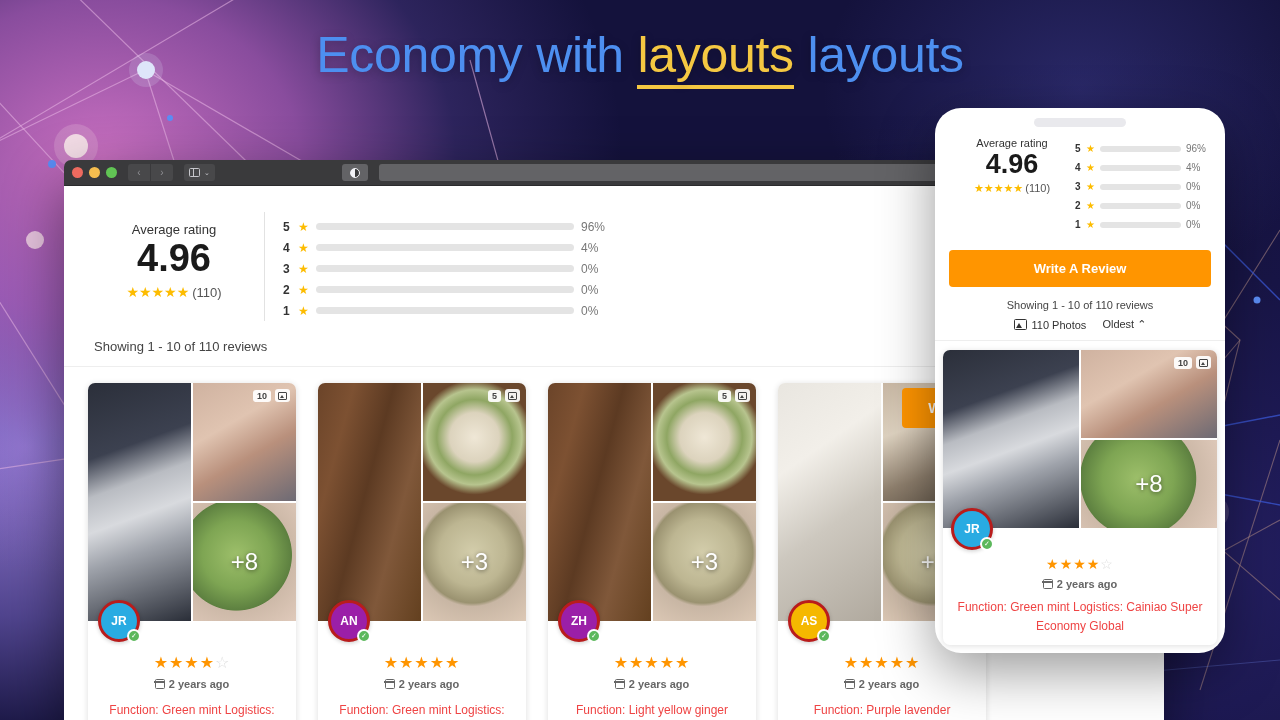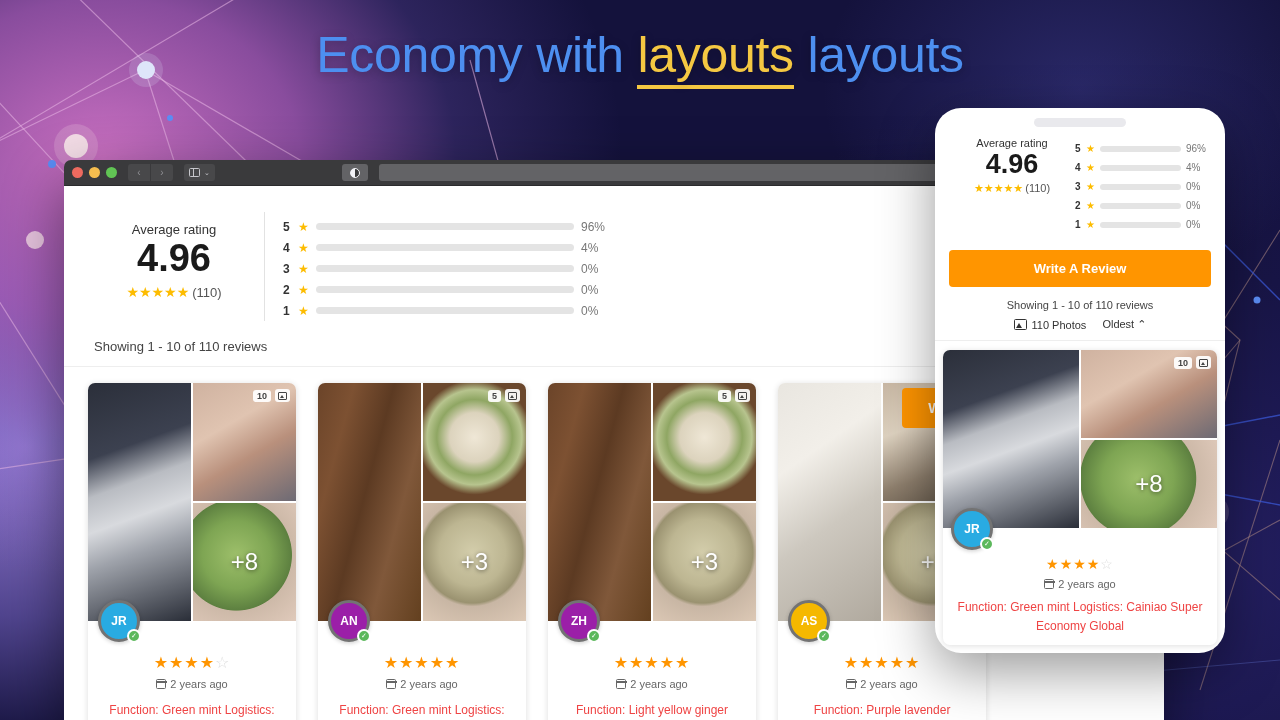--- a/index.html
+++ b/index.html
@@ -211,21 +211,21 @@
     z-index: 2;
   }
 
   .card-body { position: relative; padding: 30px 12px 0 12px; text-align: center; }
   .avatar-wrap {
     position: absolute; left: 10px; top: -21px;
     width: 42px; height: 42px;
   }
   .avatar {
     width: 42px; height: 42px; border-radius: 50%;
-    border: 3px solid #737373;
+    border: 3px solid #b91c1c;
     display: flex; align-items: center; justify-content: center;
     color: #fff; font-size: 12px; font-weight: bold;
     box-shadow: 0 1px 4px rgba(0,0,0,0.2);
   }
   .verified {
     position: absolute; right: -1px; bottom: -1px;
     width: 14px; height: 14px; border-radius: 50%;
     background: #5cb85c; border: 2px solid #fff;
     display: flex; align-items: center; justify-content: center;
     color: #fff; font-size: 7px;
@@ -233,21 +233,21 @@
   .name-bar {
     position: absolute; left: 12px; right: 8px; top: -14px;
     height: 27px; background: #fff; border-radius: 14px;
     box-shadow: 0 1px 4px rgba(0,0,0,0.1);
     z-index: -1;
   }
   .r-stars { font-size: 16px; color: #ff9500; letter-spacing: 1px; margin-top: 2px; }
   .r-stars .empty { color: #ddd; }
   .r-date {
     font-size: 11px; color: #666; margin-top: 6px;
-    display: flex; align-items: center; justify-content: center; gap: 4px;
+    display: flex; align-items: center; justify-content: center; gap: 4px; font-weight: bold;
   }
   .cal {
     width: 10px; height: 10px; border: 1.3px solid #666; border-radius: 1.5px;
     position: relative; flex: none;
   }
   .cal::before {
     content: ''; position: absolute; left: -1.3px; right: -1.3px; top: 0.5px;
     height: 2px; background: #666;
   }
   .r-meta {

